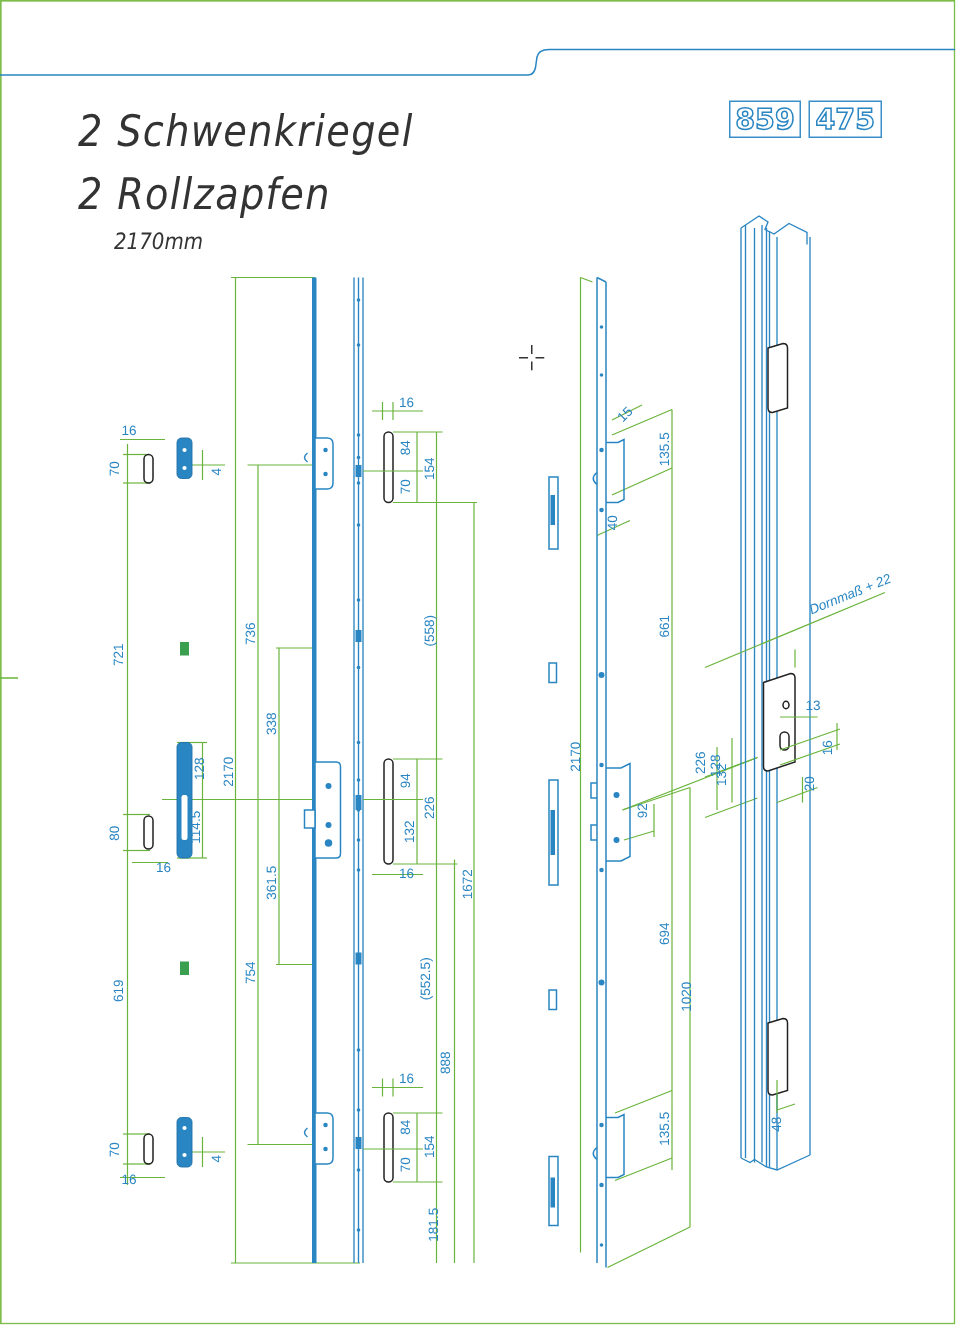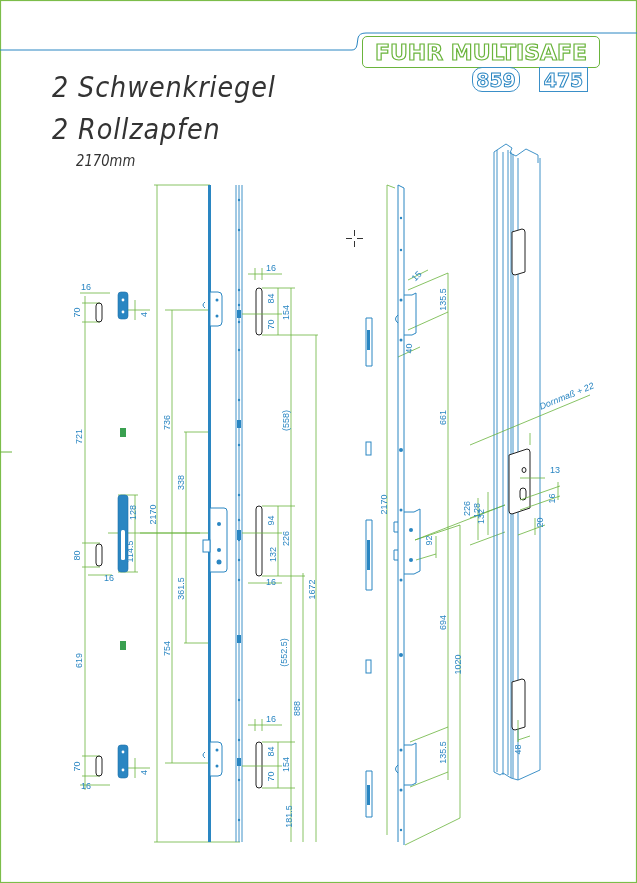--- a/index.html
+++ b/index.html
@@ -10,21 +10,21 @@
     letter-spacing:1px;transform:scaleX(0.88);transform-origin:left top;}
   .t1{left:52px;top:70px;font-size:29px;}
   .t2{left:52px;top:112px;font-size:29px;}
   .t3{left:76px;top:152px;font-size:15px;letter-spacing:0;}
   .logo{position:absolute;left:362px;top:36px;width:236px;height:30px;border:1.5px solid #6ab43c;border-radius:5px;
     display:flex;align-items:center;justify-content:center;}
   .logo span{font-family:"DejaVu Sans",sans-serif;font-weight:bold;font-size:22px;color:#fff;
     -webkit-text-stroke:1.2px #6ab43c;letter-spacing:0;}
   .code{position:absolute;top:67px;height:23px;border:1px solid #3a8fc8;display:flex;align-items:center;justify-content:center;}
   .code span{font-family:"DejaVu Sans",sans-serif;font-weight:bold;font-size:19px;color:#fff;-webkit-text-stroke:1px #2a86c2;}
-  .c1{left:472px;width:46px;border-radius:10px;}
+  .c1{left:486px;width:46px;}
   .c2{left:539px;width:47px;}
   .dim{position:absolute;font-family:"Liberation Sans",sans-serif;font-size:9px;color:#2a86c2;white-space:nowrap;line-height:1;}
   .rot{transform:rotate(-90deg);transform-origin:center center;}
   .cursor{position:absolute;left:346px;top:230px;width:17px;height:17px;}
 </style>
 </head>
 <body>
 
 <div id="sheet">
 
@@ -262,23 +262,20 @@
       <line x1="535" y1="518" x2="535" y2="535"></line>
       <line x1="518" y1="740" x2="530" y2="736"></line>
       <line x1="518" y1="720" x2="518" y2="742"></line>
     </g>
   </svg>
 
   <div class="title t1">2 Schwenkriegel</div>
   <div class="title t2">2 Rollzapfen</div>
   <div class="title t3">2170mm</div>
 
-  <div class="logo">
-      <span>FUHR MULTISAFE</span>
-    </div>
   <div class="code c1">
       <span>859</span>
     </div>
   <div class="code c2">
       <span>475</span>
     </div>
 
   <svg class="cursor" width="17" height="17">
     <line x1="0" y1="8.5" x2="6" y2="8.5" stroke="#333"></line>
       <line x1="11" y1="8.5" x2="17" y2="8.5" stroke="#333"></line>
@@ -330,18 +327,18 @@
   <div class="dim rot" style="left:436px;top:413px">661</div>
   <div class="dim rot" style="left:424px;top:536px">92</div>
   <div class="dim rot" style="left:460px;top:504px">226</div>
   <div class="dim rot" style="left:474px;top:512px">132</div>
   <div class="dim rot" style="left:436px;top:618px">694</div>
   <div class="dim rot" style="left:448px;top:660px">1020</div>
   <div class="dim rot" style="left:432px;top:748px">135.5</div>
 
   <div class="dim" style="left:538px;top:392px;transform:rotate(-22deg);font-style:italic">Dornmaß + 22</div>
   <div class="dim rot" style="left:470px;top:506px">128</div>
-  <div class="dim" style="left:550px;top:466px">13</div>
+  <div class="dim" style="left:537px;top:466px">13</div>
   <div class="dim rot" style="left:547px;top:494px">16</div>
   <div class="dim rot" style="left:535px;top:518px">20</div>
   <div class="dim rot" style="left:513px;top:745px">48</div>
 
 </div>
 
 </body></html>

